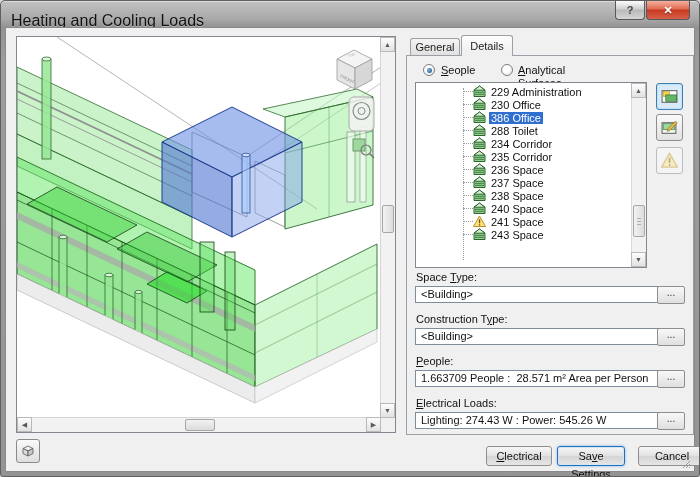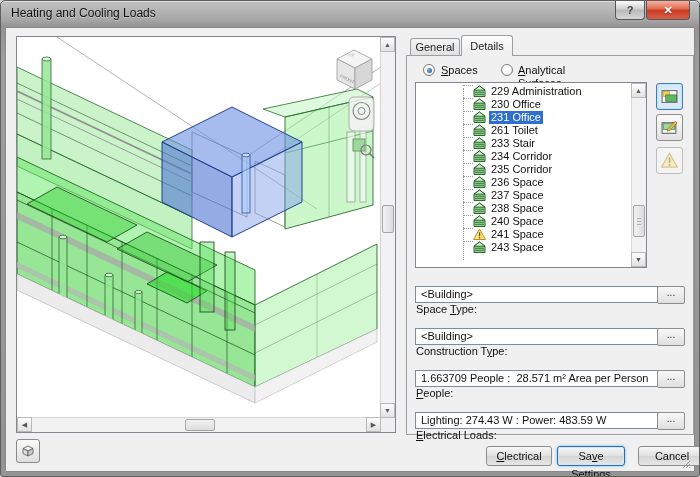--- a/index.html
+++ b/index.html
@@ -3,21 +3,21 @@
 <meta charset="utf-8">
 <style>
   html,body{margin:0;padding:0;background:#d8d8d8;}
   *{box-sizing:border-box;}
   body{font-family:"Liberation Sans", sans-serif;}
   .window{position:relative;width:700px;height:477px;
     background:linear-gradient(180deg,#c2c2c2 0,#a8a8a8 18px,#939393 26px,#9d9d9d 60px,#949494 100%);
     border:1px solid #5f5f5f;border-radius:5px 5px 3px 3px;overflow:hidden;
     box-shadow:inset 0 1px 0 rgba(255,255,255,.45);}
   .titlebar{position:absolute;left:0;top:0;right:0;height:26px;}
-  .title-text{position:absolute;left:10px;top:5px;font-size:12px;color:#111;
+  .title-text{position:absolute;left:10px;top:11px;font-size:16px;color:#111;
     text-shadow:0 1px 0 rgba(255,255,255,.35);text-align:center;}
   .cap-btn{position:absolute;top:0;height:19px;border:1px solid #56595c;border-top:none;
     border-radius:0 0 4px 4px;font-size:11px;text-align:center;line-height:18px;cursor:default;}
   .help-btn{right:54px;width:30px;background:linear-gradient(#fdfdfd,#cfcfcf 45%,#b8b8b8 50%,#d6d6d6);color:#444;font-weight:bold;}
   .close-btn{right:9px;width:44px;background:linear-gradient(#f5b0a1,#e06a4f 45%,#c83a20 50%,#d9604a);color:#fff;
     font-weight:bold;text-shadow:0 1px 1px rgba(0,0,0,.4);}
   .client{position:absolute;left:4px;right:4px;top:26px;bottom:4px;background:#f0f0f0;
     border:1px solid #898989;border-radius:1px;}
 
   
@@ -43,35 +43,35 @@
 
   .radio-row{position:absolute;left:10px;top:8px;height:14px;font-size:11px;color:#111;}
   .radio{position:absolute;width:12px;height:12px;border:1px solid #7d7d7d;border-radius:50%;
     background:radial-gradient(circle at 40% 35%,#ffffff 40%,#dcdcdc);}
   .radio .dot{position:absolute;left:3px;top:3px;width:4.5px;height:4.5px;border-radius:50%;
     background:radial-gradient(circle at 35% 35%,#7db4e0,#1f4f83);}
   .rlabel{position:absolute;top:0;line-height:13px;}
 
   .spacelist{position:absolute;left:8px;top:26px;width:232px;height:186px;background:#fff;border:1px solid #828790;overflow:hidden;}
   .treeline{position:absolute;left:47px;top:5px;height:172px;border-left:1px dotted #9a9a9a;}
-  .trow{display:flex;height:13px;padding-left:47px;font-size:11px;color:#111;cursor:default;}
+  .trow{display:flex;align-items:center;height:13px;padding-left:47px;font-size:11px;color:#111;cursor:default;}
   .conn{width:10px;border-top:1px dotted #9a9a9a;flex:none;}
   .hico{width:13px;height:13px;flex:none;margin-right:3px;}
   .lbl{white-space:pre;padding:0 2px;line-height:12px;}
   .lbl.sel{background:#2f6fd0;color:#fff;}
   .list-vscroll{position:absolute;right:0;top:0;width:15px;height:184px;background:#f2f2f2;border-left:1px solid #d9d9d9;}
 
   .side-btn{position:absolute;left:249px;width:27px;height:27px;border-radius:3px;padding:4px;}
   .side-btn.normal{background:linear-gradient(#fafafa,#e2e2e2);border:1px solid #8e8e8e;}
   .side-btn.selected{background:#d9eaf8;border:1px solid #3c7fb1;box-shadow:inset 0 0 2px #9cc9ec;}
   .side-btn.disabled{background:#f4f4f4;border:1px solid #bdbdbd;}
   .side-btn svg{width:17px;height:17px;}
   .side-btn.disabled svg{opacity:.45;}
 
-  .fgroup-label{position:absolute;left:9px;font-size:11px;color:#111;margin-top:32px;}
+  .fgroup-label{position:absolute;left:9px;font-size:11px;color:#111;}
   .fbox{position:absolute;left:8px;width:261px;height:17px;background:#fff;border:1px solid #7e8d9b;
     font-size:11px;line-height:15px;padding-left:5px;color:#111;white-space:pre;overflow:hidden;}
   .browse-btn{position:absolute;left:250px;width:28px;height:18px;background:linear-gradient(#f8f8f8,#dfdfdf);
     border:1px solid #8e8e8e;border-radius:2px;font-size:10px;text-align:center;line-height:12px;color:#333;}
 
   
   .push-btn{position:absolute;top:418px;height:20px;background:linear-gradient(#f7f7f7,#e2e2e2 48%,#d5d5d5 52%,#e6e6e6);
     border:1px solid #8e8e8e;border-radius:3px;font-size:11px;text-align:center;line-height:18px;color:#111;}
   .push-btn.focused{border:1px solid #2a6fb5;box-shadow:0 0 3px #7ab8e8, inset 0 0 0 1px #cfe7f7;}
   .resize-grip{position:absolute;right:2px;bottom:1px;width:12px;height:12px;}
@@ -244,21 +244,21 @@
 
     <div class="tab tab-general">General</div>
     <div class="tab tab-details">Details</div>
 
     <div class="tabpage">
 
       <div class="radio-row">
         <span class="radio" style="left:6px;top:0;">
             <span class="dot"></span>
           </span>
-        <span class="rlabel" style="left:24px;"><span></span><u>S</u><span>paces</span></span>
+        <span class="rlabel" style="left:24px;"><span></span><u>S</u><span>eople</span></span>
         <span class="radio" style="left:84px;top:0;"></span>
         <span class="rlabel" style="left:101px;"><span></span><u>A</u><span>nalytical Surfaces</span></span>
       </div>
 
       <div class="spacelist">
         <div class="treeline"></div>
         <div style="padding-top:2px;">
           <div class="trow">
               <span class="conn"></span>
               <svg class="hico">
@@ -271,35 +271,28 @@
               <svg class="hico">
                 <use href="#ic-house"></use>
               </svg>
               <span class="lbl">230 Office</span>
             </div>
           <div class="trow">
               <span class="conn"></span>
               <svg class="hico">
                 <use href="#ic-house"></use>
               </svg>
-              <span class="lbl sel">231 Office</span>
-            </div>
-          <div class="trow">
-              <span class="conn"></span>
-              <svg class="hico">
-                <use href="#ic-house"></use>
-              </svg>
-              <span class="lbl">261 Toilet</span>
-            </div>
-          <div class="trow">
-              <span class="conn"></span>
-              <svg class="hico">
-                <use href="#ic-house"></use>
-              </svg>
-              <span class="lbl">233 Stair</span>
+              <span class="lbl sel">386 Office</span>
+            </div>
+          <div class="trow">
+              <span class="conn"></span>
+              <svg class="hico">
+                <use href="#ic-house"></use>
+              </svg>
+              <span class="lbl">288 Toilet</span>
             </div>
           <div class="trow">
               <span class="conn"></span>
               <svg class="hico">
                 <use href="#ic-house"></use>
               </svg>
               <span class="lbl">234 Corridor</span>
             </div>
           <div class="trow">
               <span class="conn"></span>
@@ -382,21 +375,21 @@
 
       <div class="fgroup-label" style="top:257px;"><span>Construction T</span><u>y</u><span>pe:</span></div>
       <div class="fbox" style="top:272px;">&lt;Building&gt;</div>
       <div class="browse-btn" style="top:272px;">...</div>
 
       <div class="fgroup-label" style="top:299px;"><span></span><u>P</u><span>eople:</span></div>
       <div class="fbox" style="top:314px;">1.663709 People :  28.571 m² Area per Person</div>
       <div class="browse-btn" style="top:314px;">...</div>
 
       <div class="fgroup-label" style="top:341px;"><span></span><u>E</u><span>lectrical Loads:</span></div>
-      <div class="fbox" style="top:356px;">Lighting: 274.43 W : Power: 483.59 W</div>
+      <div class="fbox" style="top:356px;">Lighting: 274.43 W : Power: 545.26 W</div>
       <div class="browse-btn" style="top:356px;">...</div>
     </div>
 
     <div class="push-btn" style="left:480px;width:66px;"><span></span><u>C</u><span>lectrical</span></div>
     <div class="push-btn focused" style="left:551px;width:68px;"><span>Sa</span><u>v</u><span>e Settings</span></div>
     <div class="push-btn" style="left:632px;width:68px;">Cancel</div>
 
     <svg class="resize-grip" viewBox="0 0 12 12">
       <line x1="10" y1="3" x2="3" y2="10" stroke="#9a9a9a" stroke-width="1"></line>
       <line x1="10" y1="6" x2="6" y2="10" stroke="#9a9a9a" stroke-width="1"></line>

